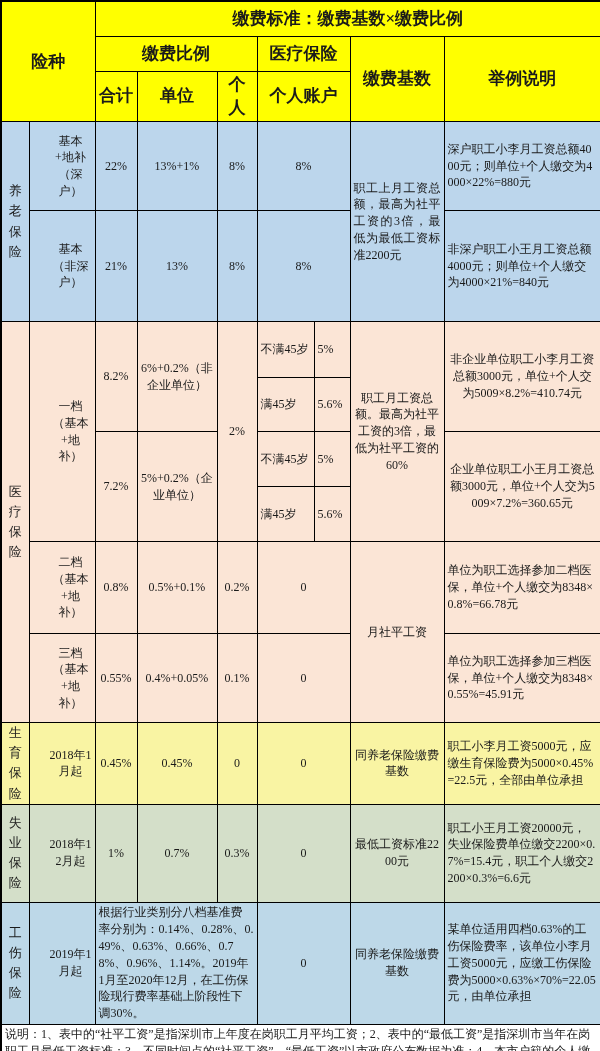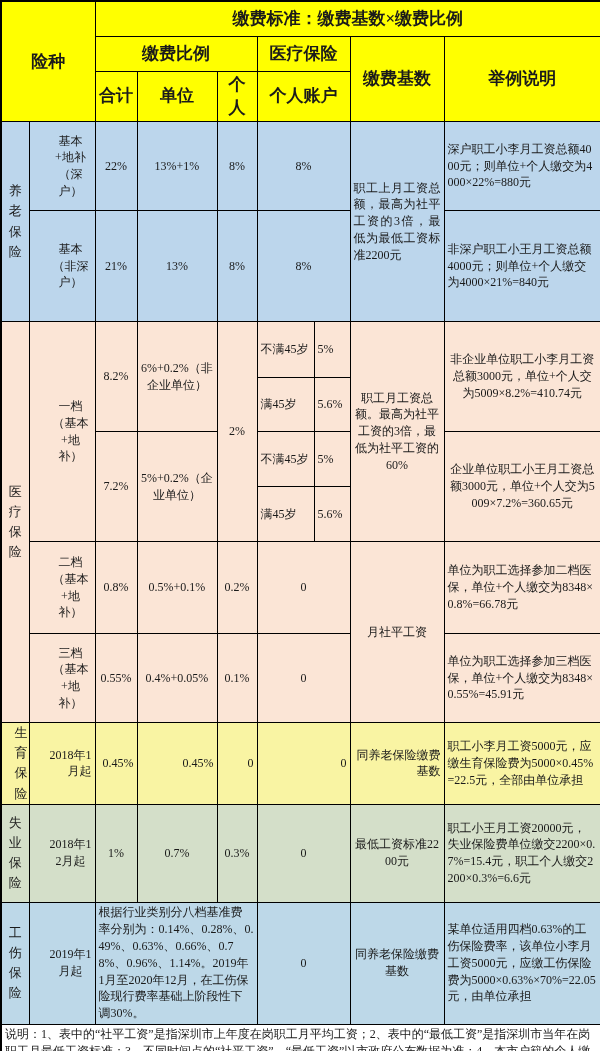--- a/index.html
+++ b/index.html
@@ -32,21 +32,21 @@
     text-align:center;
     vertical-align:middle;
     font-size:12px;
     line-height:1.4;
     overflow:hidden;
     word-break:break-all;
   }
   td.hdr{background:var(--header-yellow);font-weight:bold;font-size:17px;}
   td.pension{background:var(--pension-blue);}
   td.medical{background:var(--medical-peach);}
-  td.maternity{background:var(--maternity-yellow);text-align:right;}
+  td.maternity{background:var(--maternity-yellow);}
   td.unemployment{background:var(--unemployment-green);}
   td.injury{background:var(--injury-blue);}
   td.notes{background:var(--notes-bg);}
   td.left{text-align:left;}
   td.just{text-align:justify;text-align-last:left;}
   .vname{font-size:13px;line-height:1.55;padding:0 1px;}
   .cat{font-size:12px;padding-left:20px;}
   
   .h35{height:35px}.h39{height:39px}.h89{height:89px}.h87{height:111px}
   .h56{height:56px}.h54{height:54px}.h55{height:55px}.h92{height:92px}

